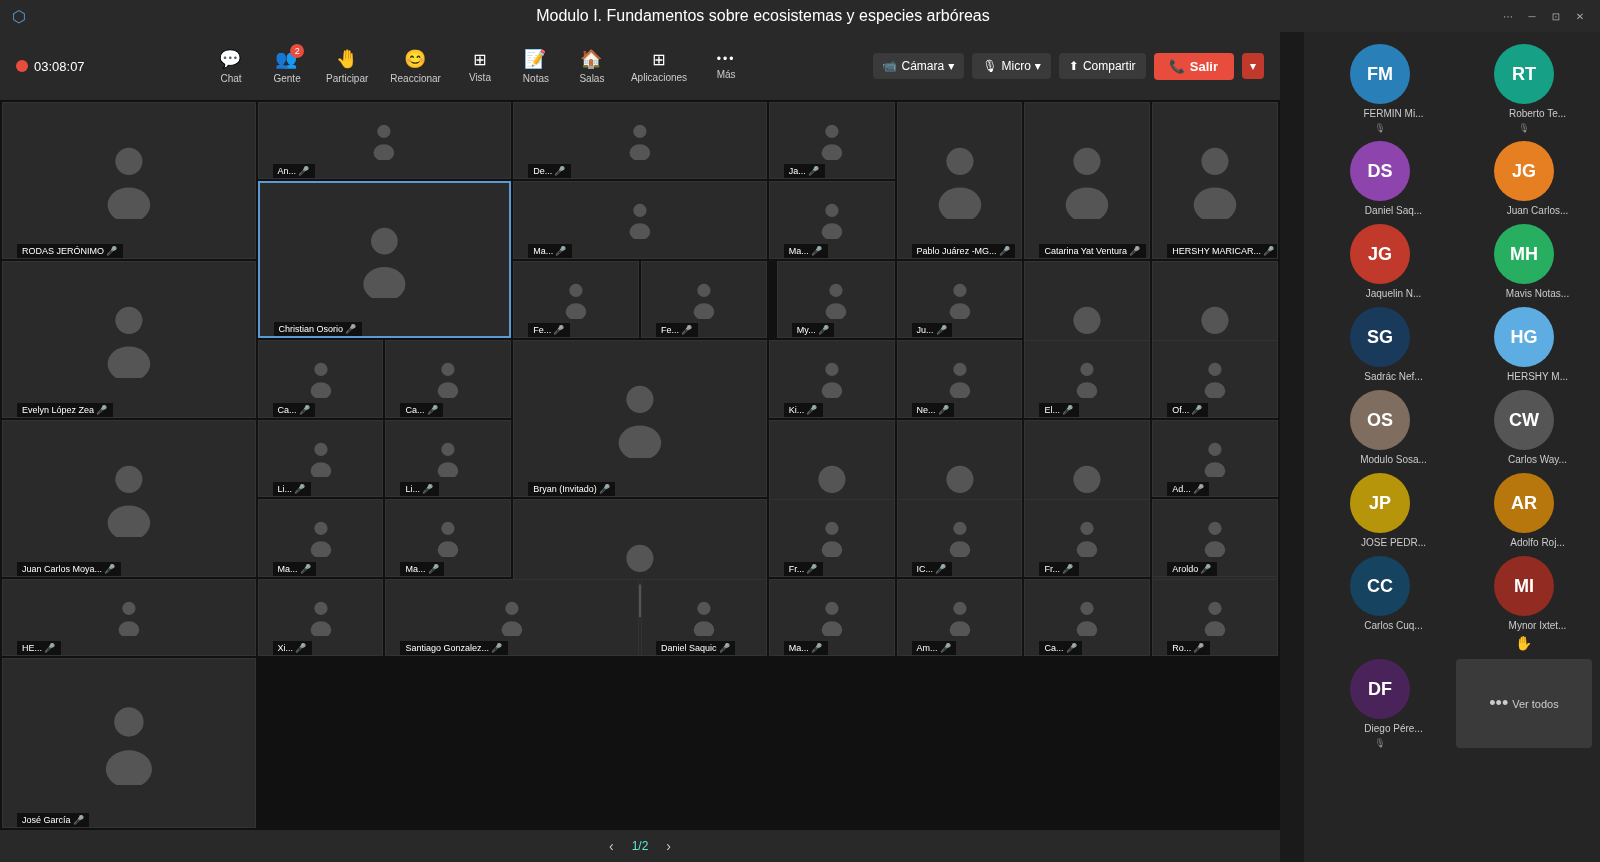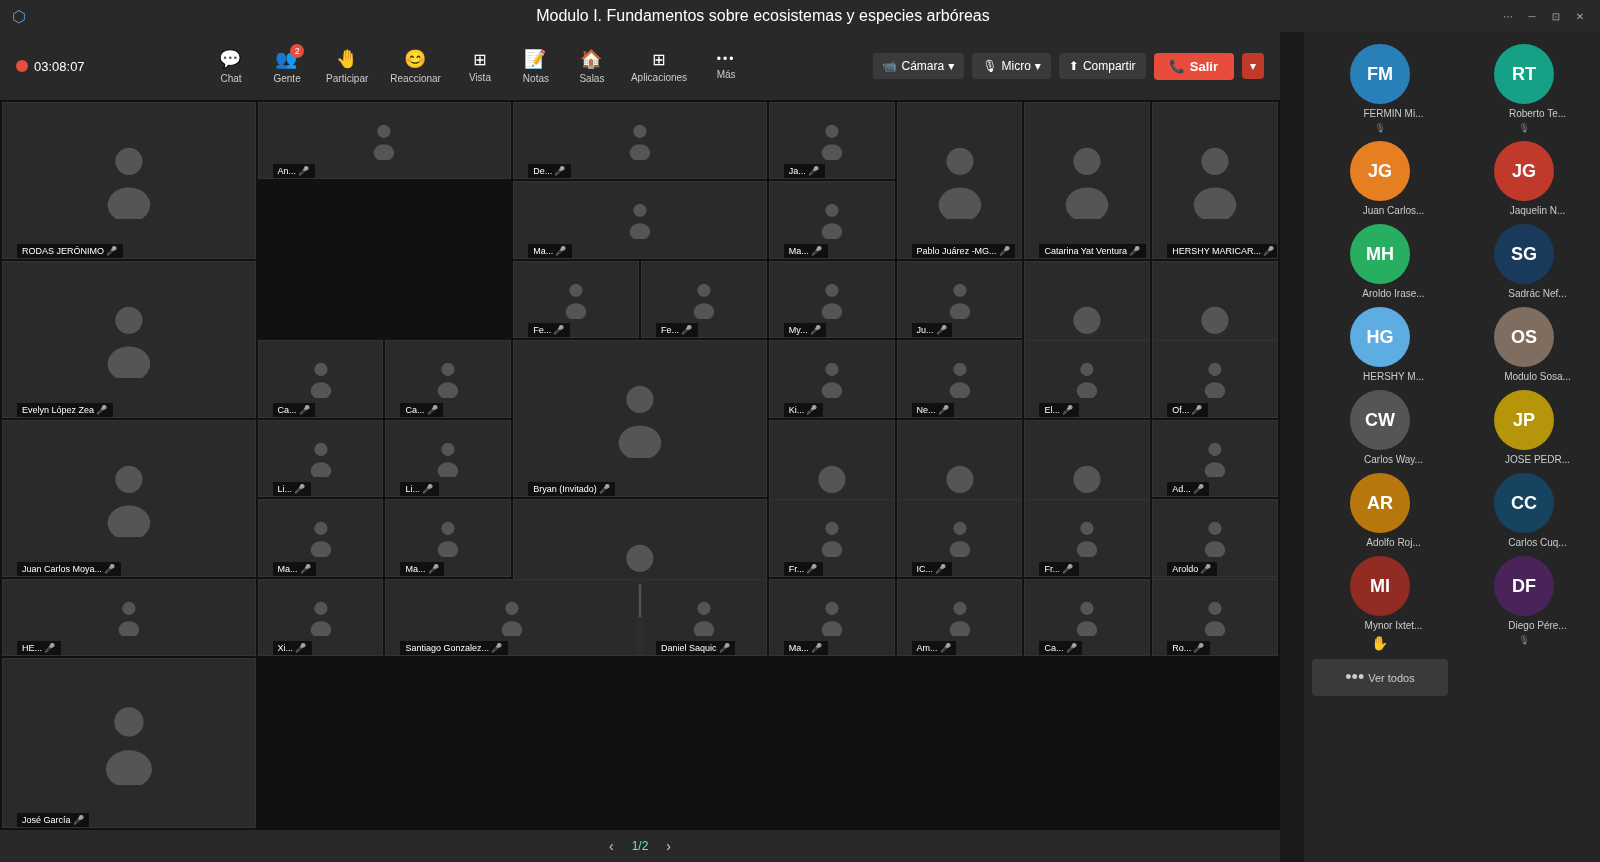--- a/index.html
+++ b/index.html
@@ -380,34 +380,38 @@
       <span class="avatar-name">FERMIN Mi...</span>
       <span class="mic-icon-small">🎙</span>
     </div>
 
     <div class="sidebar-participant">
       <div class="avatar-circle bg-teal">RT</div>
       <span class="avatar-name">Roberto Te...</span>
       <span class="mic-icon-small">🎙</span>
     </div>
 
+    <div class="sidebar-participant">
+      <div class="avatar-circle bg-purple">DS</div>
+      <span class="avatar-name">Daniel Saq...</span>
+    </div>
 
     <div class="sidebar-participant">
       <div class="avatar-circle bg-orange">JG</div>
       <span class="avatar-name">Juan Carlos...</span>
     </div>
 
     <div class="sidebar-participant">
       <div class="avatar-circle bg-red">JG</div>
       <span class="avatar-name">Jaquelin N...</span>
     </div>
 
     <div class="sidebar-participant">
       <div class="avatar-circle bg-green">MH</div>
-      <span class="avatar-name">Aroldo Irase...</span>
+      <span class="avatar-name">Mavis Notas...</span>
     </div>
 
     <div class="sidebar-participant">
       <div class="avatar-circle bg-darkblue">SG</div>
       <span class="avatar-name">Sadrác Nef...</span>
     </div>
 
     <div class="sidebar-participant">
       <div class="avatar-circle bg-lime">HG</div>
       <span class="avatar-name">HERSHY M...</span>
@@ -516,20 +520,29 @@
         </div>
         <div class="video-cell" style="grid-area: 1 / 10 / span 2; background: rgb(42, 42, 42);">
           <div class="person-silhouette">
             <svg viewBox="0 0 60 80" xmlns="http://www.w3.org/2000/svg" width="50%" height="50%">
     <circle cx="30" cy="20" r="14" fill="#555"></circle>
     <ellipse cx="30" cy="65" rx="22" ry="18" fill="#555"></ellipse>
   </svg>
           </div>
           <div class="video-label">HERSHY MARICAR... 🎤</div>
         </div>
+        <div class="video-cell active-speaker" style="grid-area: 2 / 3 / span 2 / span 2; background: rgb(16, 48, 32);">
+          <div class="person-silhouette">
+            <svg viewBox="0 0 60 80" xmlns="http://www.w3.org/2000/svg" width="50%" height="50%">
+    <circle cx="30" cy="20" r="14" fill="#555"></circle>
+    <ellipse cx="30" cy="65" rx="22" ry="18" fill="#555"></ellipse>
+  </svg>
+          </div>
+          <div class="video-label">Christian Osorio 🎤</div>
+        </div>
         <div class="video-cell" style="grid-area: 2 / 5 / auto / span 2; background: rgb(30, 30, 30);">
           <div class="person-silhouette">
             <svg viewBox="0 0 60 80" xmlns="http://www.w3.org/2000/svg" width="50%" height="50%">
     <circle cx="30" cy="20" r="14" fill="#555"></circle>
     <ellipse cx="30" cy="65" rx="22" ry="18" fill="#555"></ellipse>
   </svg>
           </div>
           <div class="video-label">Ma... 🎤</div>
         </div>
         <div class="video-cell" style="grid-area: 2 / 7; background: rgb(30, 30, 30);">
@@ -561,21 +574,21 @@
         </div>
         <div class="video-cell" style="grid-area: 3 / 6; background: rgb(30, 30, 30);">
           <div class="person-silhouette">
             <svg viewBox="0 0 60 80" xmlns="http://www.w3.org/2000/svg" width="50%" height="50%">
     <circle cx="30" cy="20" r="14" fill="#555"></circle>
     <ellipse cx="30" cy="65" rx="22" ry="18" fill="#555"></ellipse>
   </svg>
           </div>
           <div class="video-label">Fe... 🎤</div>
         </div>
-        <div class="video-cell" style="grid-area: 3 / 7; background: rgb(30, 30, 30);">
+        <div class="video-cell" style="grid-area: 3 / 7; background: rgb(30, 30, 30); margin-left: 8px;">
           <div class="person-silhouette">
             <svg viewBox="0 0 60 80" xmlns="http://www.w3.org/2000/svg" width="50%" height="50%">
     <circle cx="30" cy="20" r="14" fill="#555"></circle>
     <ellipse cx="30" cy="65" rx="22" ry="18" fill="#555"></ellipse>
   </svg>
           </div>
           <div class="video-label">My... 🎤</div>
         </div>
         <div class="video-cell" style="grid-area: 3 / 8; background: #14532d;">
           <div class="person-silhouette">

